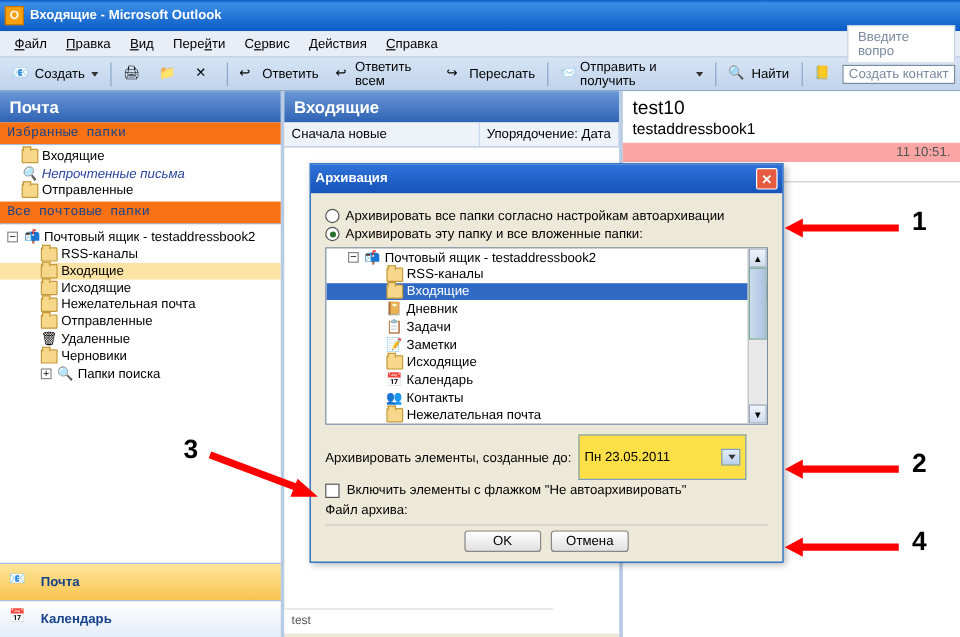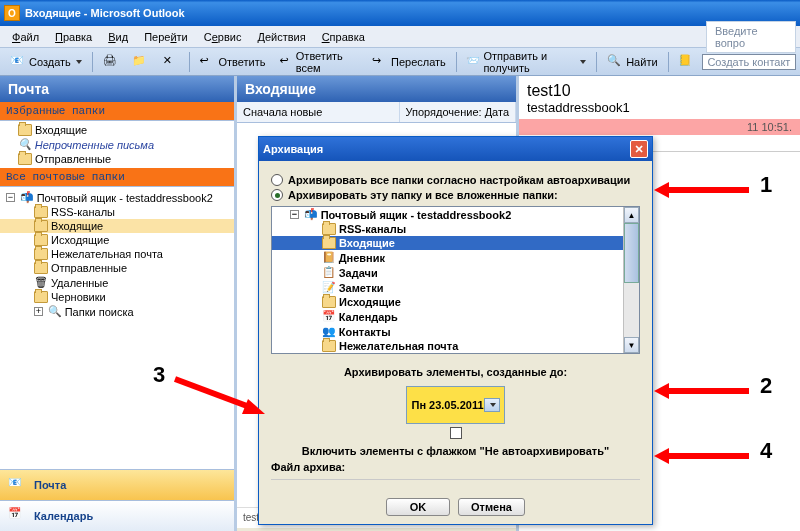--- a/index.html
+++ b/index.html
@@ -59,38 +59,38 @@
 
 .preview-subject { font-size:16px; padding:6px 8px 0; }
 .preview-from { padding:0 8px 4px; font-size:13px; }
 .preview-date { background:#fca5a5; padding:2px 8px; color:#555;text-align:right; }
 .preview-to { padding:2px 8px; border-bottom:1px solid #ccc; }
 
 
 .dialog { position:absolute; left:258px; top:136px; width:395px; background:#ece9d8; border:1px solid #0a5bc4; box-shadow:2px 2px 6px rgba(0,0,0,.3); }
 .dlg-title { height:24px; background:linear-gradient(#2f72d9,#1554b9); display:flex; align-items:center; padding:0 4px; color:#fff; font-weight:bold; }
 .dlg-close { margin-left:auto; width:18px; height:18px; background:#e45b3f; border:1px solid #fff; border-radius:2px; display:flex; align-items:center; justify-content:center; color:#fff; font-weight:bold; cursor:default; }
-.dlg-body { padding:10px 12px 8px;font-weight:bold; }
+.dlg-body { padding:10px 12px 8px; }
 .radio-row { display:flex; align-items:center; gap:5px; margin:3px 0; }
 .radio { width:12px;height:12px;border:1px solid #555;border-radius:50%;display:inline-flex;align-items:center;justify-content:center;background:#fff; }
 .radio.checked::after { content:'';width:5px;height:5px;background:#2a6e2a;border-radius:50%; }
 .dlg-tree { border:1px solid #7a8aa0; background:#fff; height:148px; margin:5px 0 8px; overflow:auto; position:relative; }
 .dlg-tree .tree-item.sel { background:#316ac5; color:#fff; }
 .dlg-tree-scroll { position:absolute; right:0; top:0; bottom:0; width:16px; background:#e8e8e8; border-left:1px solid #c0c0c0; }
 .dlg-tree-scroll .sb-btn { height:16px; background:linear-gradient(#f0f4fb,#cfdcee); border:1px solid #9ab; display:flex; align-items:center; justify-content:center; font-size:8px; }
 .dlg-tree-scroll .sb-track { position:absolute; top:16px; bottom:16px; left:0; right:0; }
 .dlg-tree-scroll .sb-thumb { background:linear-gradient(90deg,#cfdcee,#aac2e0); border:1px solid #7a9; height:60px; }
 .dlg-label { margin:4px 0 2px; }
-.dlg-row { display:flex; align-items:center; gap:6px; margin:3px 0;flex-direction:column; }
+.dlg-row { display:flex; align-items:center; gap:6px; margin:3px 0; }
 .combo { border:1px solid #7b9ebd; background:#fde047; padding:11px 4px; flex:1; display:flex; align-items:center; }
 .combo .cbtn { margin-left:auto; width:16px; height:14px; background:linear-gradient(#e4eefa,#b8d0ec); border:1px solid #7b9ebd; display:flex; align-items:center; justify-content:center; }
 .check { width:12px;height:12px;border:1px solid #555;background:#fff;display:inline-block; }
 .textin { border:1px solid #7b9ebd; background:#fff; padding:2px 4px; flex:1; }
 .btn { border:1px solid #888; background:linear-gradient(#fff,#e0e0e0); padding:2px 12px; border-radius:3px; cursor:default; min-width:64px; text-align:center; }
-.dlg-buttons { display:flex; justify-content:center; gap:8px; border-top:1px solid #c9c9c9; padding-top:18px; margin-top:6px; }
+.dlg-buttons { display:flex; justify-content:center; gap:8px; border-top:1px solid #c9c9c9; padding-top:4px; margin-top:6px; }
 
 
 .arrow { position:absolute; pointer-events:none; }
 .num { position:absolute; font-size:22px; font-weight:bold; color:#000; pointer-events:none; }
 </style>
 </head>
 <body>
 
 <div class="titlebar">
   <span class="app-icon">O</span>

